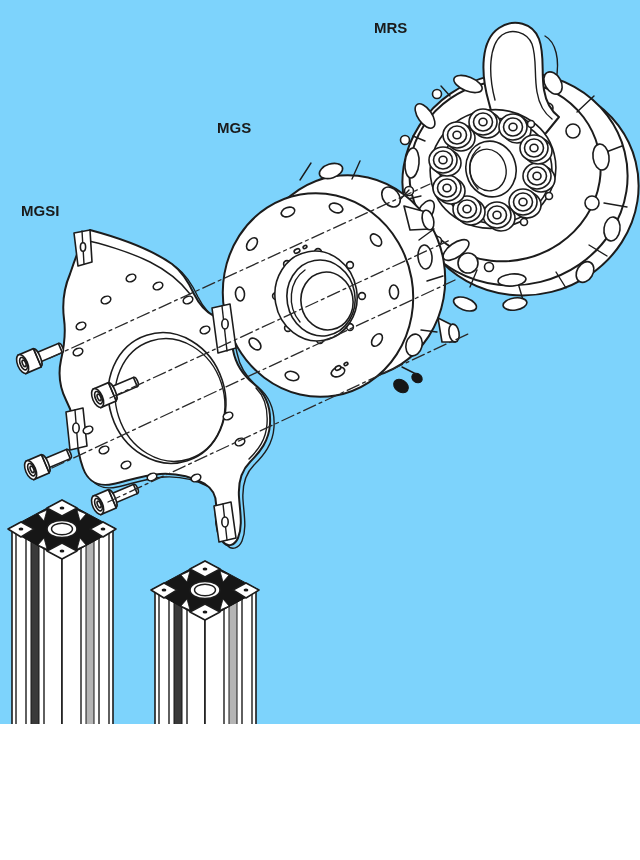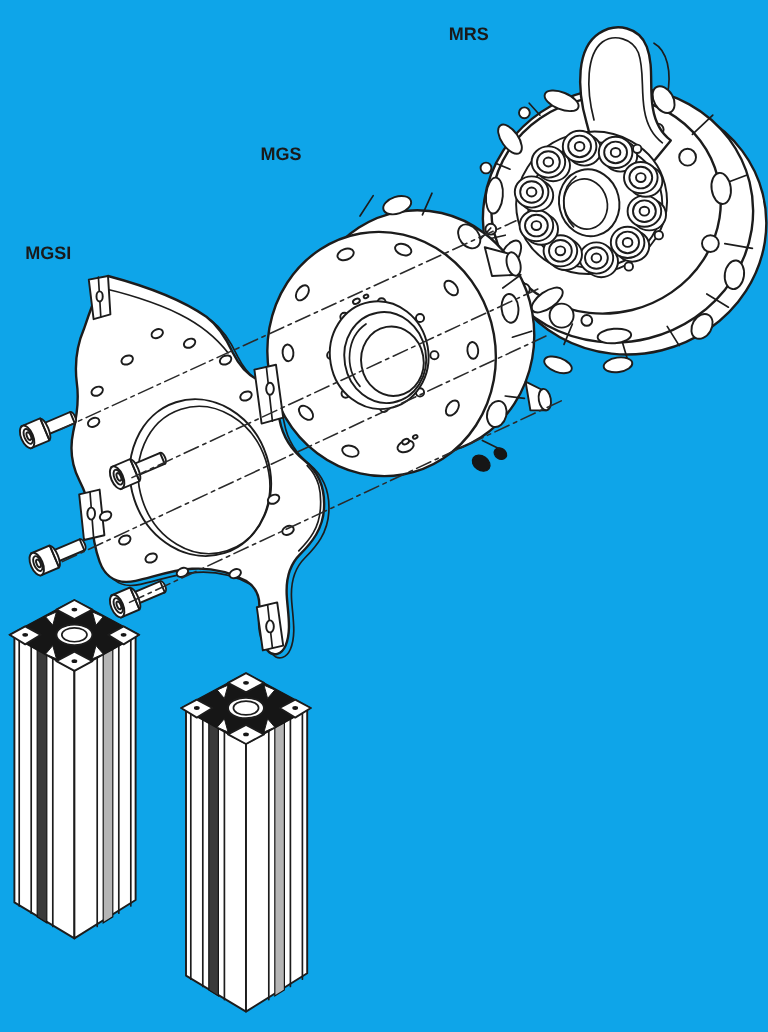--- a/index.html
+++ b/index.html
@@ -1,16 +1,16 @@
 <!DOCTYPE html>
 <html><head>
 <meta charset="utf-8">
 <style>
   html,body{margin:0;padding:0;background:#ffffff;}
-  #stage{position:relative;width:640px;height:860px;background:#0ea5e9;overflow:hidden;
+  #stage{position:relative;width:640px;height:724px;background:#7dd3fc;overflow:hidden;
          font-family:"Liberation Sans", sans-serif;}
   svg{position:absolute;left:0;top:0;}
   .lbl{font-family:"Liberation Sans", sans-serif;font-weight:bold;font-size:15px;fill:#1a1a1a;}
   .w{fill:#ffffff;stroke:#1c1c1c;stroke-width:1.6;stroke-linejoin:round;stroke-linecap:round;}
   .w2{fill:#ffffff;stroke:#1c1c1c;stroke-width:2;stroke-linejoin:round;stroke-linecap:round;}
   .n{fill:none;stroke:#1c1c1c;stroke-width:1.4;stroke-linejoin:round;stroke-linecap:round;}
   .bk{fill:#161616;stroke:#161616;stroke-width:1;}
   .axis{fill:none;stroke:#2a2a2a;stroke-width:1.3;stroke-dasharray:13 4 3 4;stroke-linecap:round;}
 </style>
 </head>

